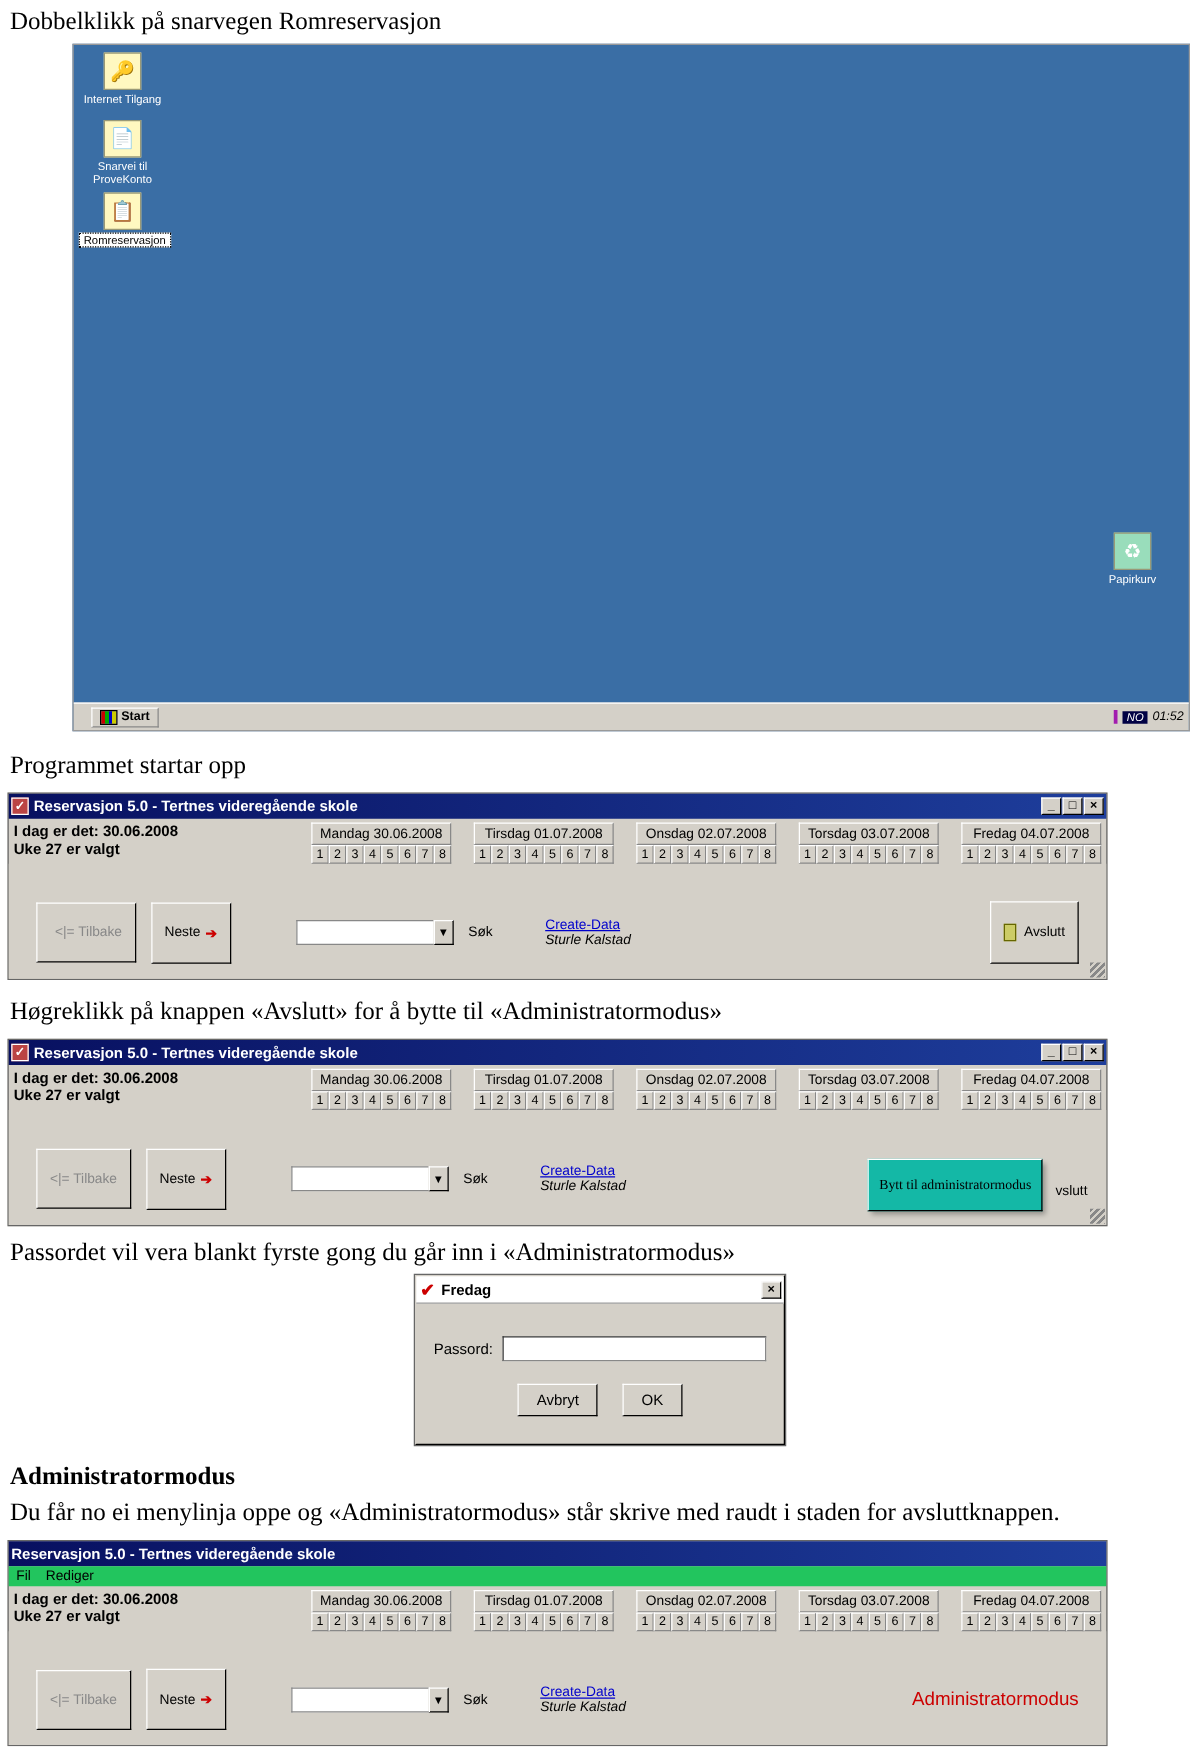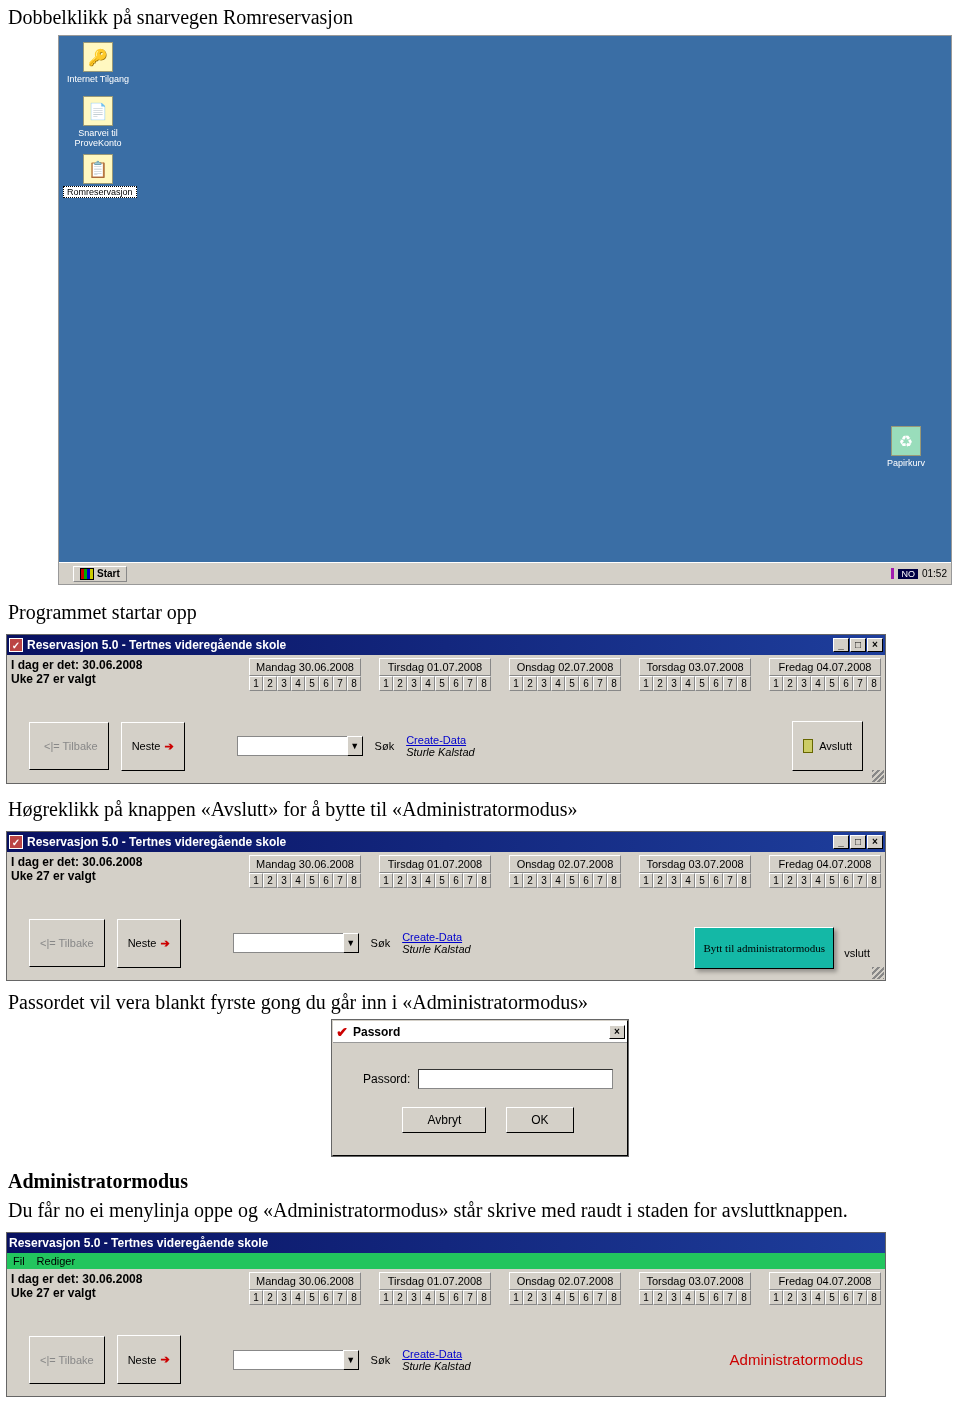--- a/index.html
+++ b/index.html
@@ -61,21 +61,21 @@
     border: 1px solid #888;
     border-top-color: #fff; border-left-color: #fff;
     margin-left: 14px;
     gap: 3px;
     font-weight: bold;
   }
   .taskbar .flag { width: 14px; height: 12px; background:
     linear-gradient(to right, #c00 0 25%, #0a0 25% 50%, #00c 50% 75%, #cc0 75% 100%);
     border: 1px solid #000;
   }
-  .taskbar .tray { margin-left: auto; display: flex; align-items: center; gap: 4px; padding: 0 4px; border-left: 3px solid #a21caf;}
+  .taskbar .tray { margin-left: auto; display: flex; align-items: center; gap: 4px; padding: 0 4px; border-left: 3px solid #a21caf; font-style: italic;}
   .taskbar .tray .lang { background: #004; color:#fff; padding: 0 3px; font-size: 9px; }
 
   
   .win {
     width: 880px;
     margin: 4px 0 0 6px;
     border: 1px solid #666;
     background: #d4d0c8;
     font-family: Arial, sans-serif;
   }
@@ -163,21 +163,21 @@
     font-size:11px; padding:0 3px;
     background:#fff;
   }
   .combo .dd {
     width: 16px; height:20px;
     background:#d4d0c8;
     border:1px solid #000; border-top-color:#fff; border-left-color:#fff;
     text-align:center; font-size:9px; line-height:18px;
   }
   .linklbl { font-size:11px; }
-  .centerinfo { font-size:11px; }
+  .centerinfo { margin-left: 30px; font-size:11px; }
   .centerinfo .lnk { color:#00c; text-decoration:underline; }
   .centerinfo .auth { font-style: italic; }
   .spacer-flex { flex:1; }
   .avslutt-btn .sq { width:10px;height:14px;background:#cc6; border:1px solid #660; margin-right:2px;}
   .contextmenu {
     position:absolute;
     background:#14b8a6;
     border: 1px solid #000; border-top-color:#fff;border-left-color:#fff;
     font-size:11px;
     padding: 14px 8px;
@@ -199,30 +199,30 @@
     margin: 4px auto 0;
     background:#d4d0c8;
     border: 1px solid #000;
     border-top-color:#d4d0c8; border-left-color:#d4d0c8;
     box-shadow: 0 0 0 1px #666;
     font-family: Arial, sans-serif;
   }
   .dialog .titlebar { background:#fff; color:#000; height:22px; border-bottom:1px solid #999;}
   .dialog .titlebar .tico { background:#fff; border:0; color:#c00; font-size:14px;}
   .dialog .titlebar .ctrls span { font-family: Arial; }
-  .dialog .body { padding: 26px 14px 8px; margin-left: 16px; }
+  .dialog .body { padding: 26px 14px 8px; }
   .dialog .body .row { display:flex; align-items:center; gap:8px; }
   .dialog .body label { font-size:12px; }
   .dialog .body input {
     flex:1; height:20px;
     border: 1px inset #888; background:#fff;
     font-size:12px;
   }
   .dialog .btns { display:flex; justify-content:center; gap:20px; padding: 18px 0 14px;}
-  .dialog .btns .btn { padding: 5px 24px; font-size:12px; }
+  .dialog .btns .btn { padding: 5px 14px; font-size:12px; }
 
 </style>
 </head>
 <body>
 
 
 
 
 <p class="doc-text">Dobbelklikk på snarvegen Romreservasjon</p>
 
@@ -489,21 +489,21 @@
 <span style="position:absolute;right:16px;bottom:22px;font-family:Arial;font-size:11px">vslutt</span>
 </div>
 
 
 <p class="doc-text" style="margin-top:10px">Passordet vil vera blankt fyrste gong du går inn i «Administratormodus»</p>
 
 
 <div class="dialog">
   <div class="titlebar">
     <span class="tico">✔</span>
-    <span style="font-weight:bold">Passord</span>
+    <span style="font-weight:bold">Fredag</span>
     <div class="ctrls">
         <span>×</span>
       </div>
   </div>
   <div class="body">
     <div class="row">
       <label>Passord:</label>
       <input type="password" placeholder="" style="">
     </div>
     <div class="btns">

